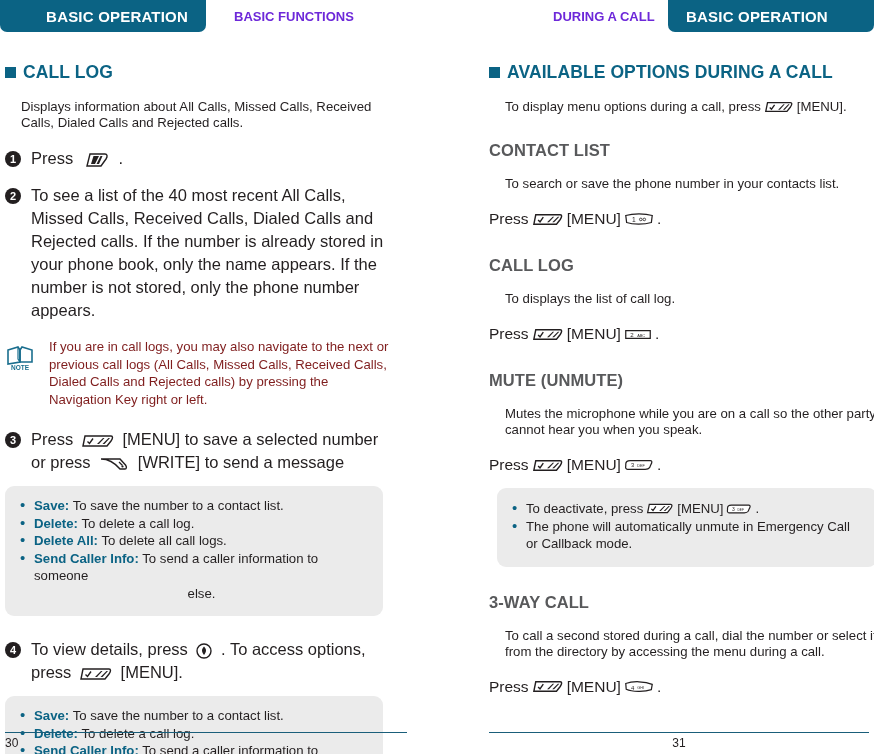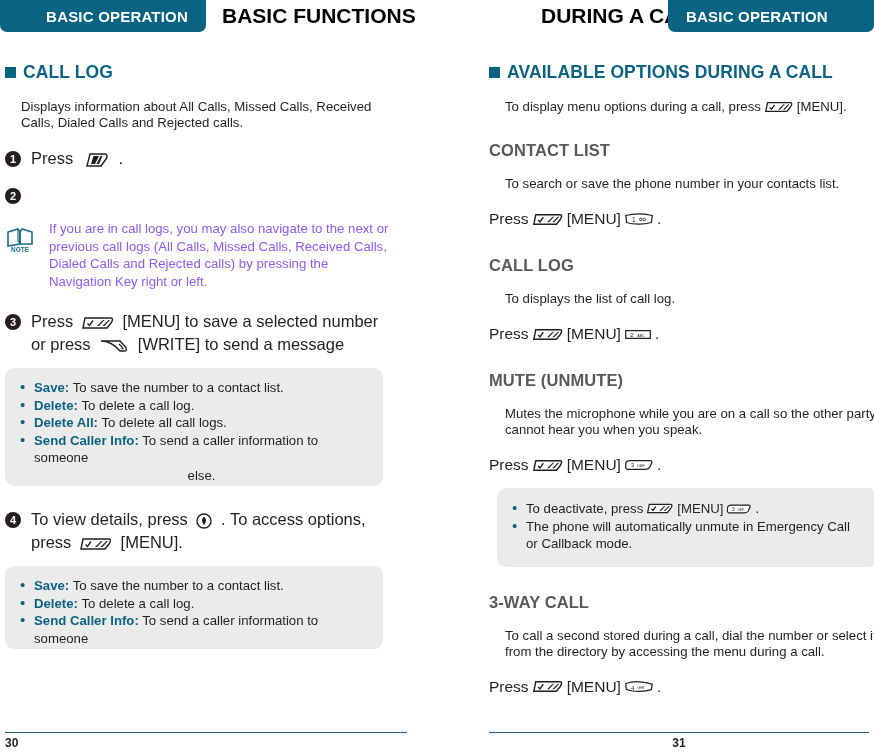--- a/index.html
+++ b/index.html
@@ -25,23 +25,24 @@
     border-radius: 0 0 7px 7px;
     display: flex; align-items: center; justify-content: center;
     height: 32px;
     padding: 0 14px;
   }
   .tab-pill.left { left: 0; width: 206px; justify-content: flex-end; padding-right: 18px; }
   .tab-pill.right { left: 668px; width: 206px; justify-content: flex-start; padding-left: 18px; }
   .tab-plain {
     position: absolute; top: 0; height: 32px;
     display: flex; align-items: center;
-    color: #000000;
+    color: #6d28d9;
     font-weight: bold;
-    font-size: 21px;
+    font-size: 13px;
+    margin-left: 12px;
   }
   .tab-plain.l { left: 222px; }
   .tab-plain.r { left: 541px; }
 
   
   .cols { position: absolute; top: 36px; left: 0; right: 0; bottom: 0; }
   .col { position: absolute; top: 0; width: 400px; }
   .col.left  { left: 5px;  }
   .col.right { left: 489px; }
 
@@ -94,21 +95,21 @@
   }
   .step .txt {
     font-size: 16.5px; line-height: 23px;
     color: #231f20;
   }
 
   
   .graybox {
     background: #ebebeb;
     border-radius: 9px;
-    padding: 11px 14px 2px 14px;
+    padding: 11px 14px 14px 14px;
     margin-top: 12px;
   }
   .graybox ul { margin: 0; padding: 0; list-style: none; }
   .graybox li {
     position: relative;
     padding-left: 15px;
     font-size: 13.2px;
     line-height: 17.5px;
     color: #231f20;
   }
@@ -118,32 +119,32 @@
     color: #0b6384;
     font-size: 15px;
   }
   .graybox li b { color: #0b6384; font-weight: bold; }
   .graybox li .cont { display: block; text-align: center; }
 
   
   .note { display: flex; margin-top: 16px; }
   .note .noteicon { flex: 0 0 auto; width: 34px; margin-right: 10px; padding-top: 2px; }
   .note .notetxt {
-    font-size: 13.2px; line-height: 17.5px; color: #8b5cf6;
+    font-size: 13.2px; line-height: 17.5px; color: #7f1d1d;
   }
 
   
   .key { display: inline-block; vertical-align: middle; margin: 0 3px; }
   .key svg { display: block; }
 
   
   .footer { position: absolute; bottom: 0; left: 0; width: 874px; height: 34px; }
   .foot-col { position: absolute; bottom: 4px; }
   .foot-col .rule { height: 1.5px; background: #1a5e7a; width: 100%; }
-  .foot-col .pg { font-size: 12px; color: #231f20; margin-top: 3px; font-weight: bold; }
+  .foot-col .pg { font-size: 12px; color: #231f20; margin-top: 3px; font-weight: normal; }
   .foot-col.left  { left: 5px;  width: 402px; }
   .foot-col.right { left: 489px; width: 380px; text-align: center; }
 </style>
 </head>
 <body>
 
 <div class="header">
   <div class="tab-pill left">BASIC OPERATION</div>
   <div class="tab-plain l">BASIC FUNCTIONS</div>
   <div class="tab-plain r">DURING A CALL</div>
@@ -171,20 +172,21 @@
             <path d="M10 14 L12.5 6 L18 6 L14 14 Z" fill="#231f20"></path>
             <path d="M15.5 14 L19.5 6 L21.5 6 L18 14 Z" fill="#231f20"></path>
           </svg>
         </span>
         <span>.</span>
       </div>
     </div>
 
     <div class="step">
       <div class="num">2</div>
+      <div class="txt" style="width:356px">To see a list of the 40 most recent All Calls, Missed Calls, Received Calls, Dialed Calls and Rejected calls. If the number is already stored in your phone book, only the name appears. If the number is not stored, only the phone number appears.</div>
     </div>
 
     <div class="note">
       <div class="noteicon">
         <svg width="32" height="32" viewBox="0 0 32 32">
           <path d="M3 10 L13 7 L15 10 L15 22 L3 24 Z" fill="#ffffff" stroke="#1a6e8e" stroke-width="1.6"></path>
           <path d="M15 10 L17 7 L27 10 L27 22 L15 22 Z" fill="#ffffff" stroke="#1a6e8e" stroke-width="1.6"></path>
           <path d="M15 10 L15 22" stroke="#1a6e8e" stroke-width="1.6"></path>
           <path d="M13 7 L13 19 L15 22" fill="none" stroke="#1a6e8e" stroke-width="1.2"></path>
           <text x="15" y="30" font-family="Liberation Sans, sans-serif" font-size="6.5" font-weight="bold" fill="#1a6e8e" text-anchor="middle">NOTE</text>

